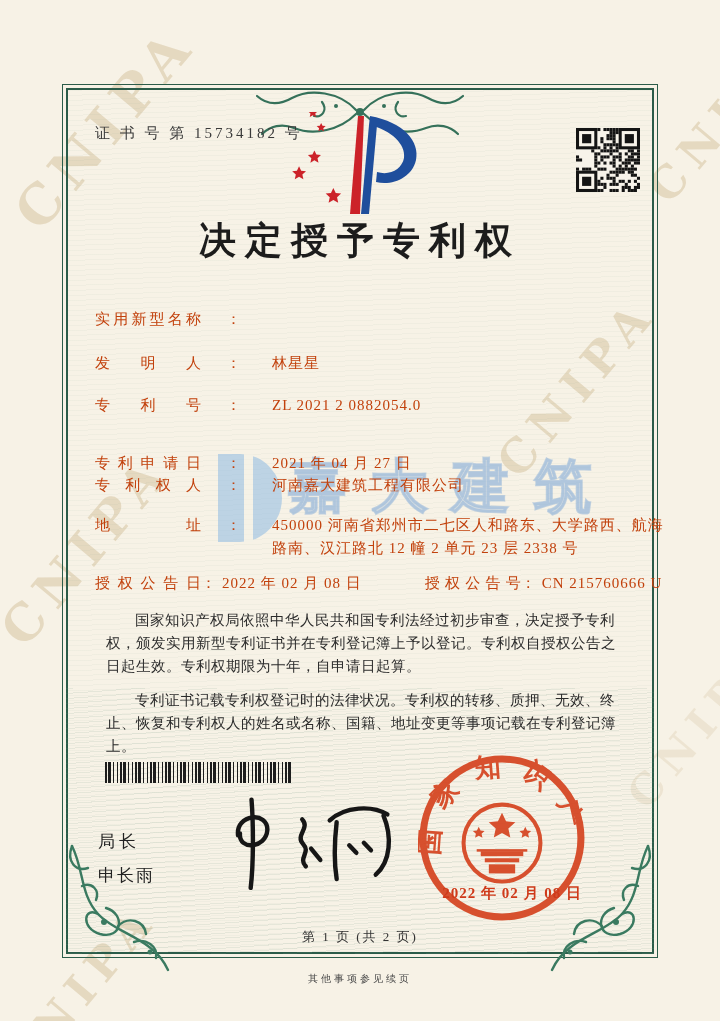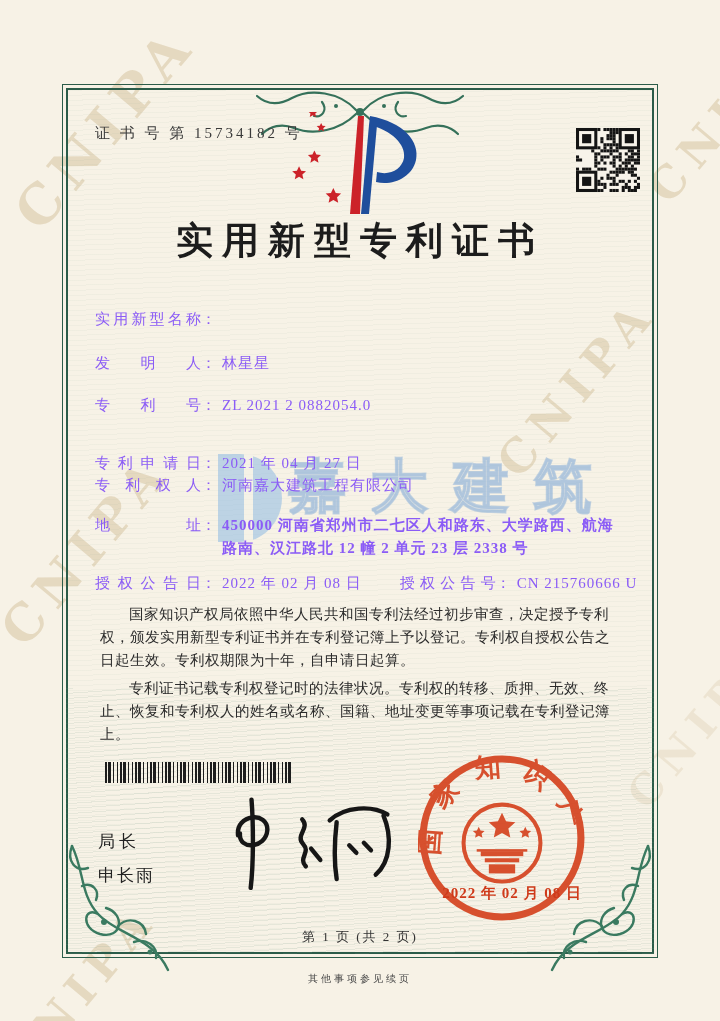--- a/index.html
+++ b/index.html
@@ -40,34 +40,34 @@
   }
   
   .cert-no{position:absolute;left:95px;top:124px;font-size:15px;letter-spacing:3px;color:#3a3a3a;}
   .logo{position:absolute;left:288px;top:112px;}
   .qr{position:absolute;left:576px;top:128px;width:64px;height:64px;}
   .title{
     position:absolute;left:62px;top:216px;width:596px;text-align:center;
     font-size:37px;font-weight:bold;letter-spacing:9px;color:#1c1c1c;
   }
   
-  .row{position:absolute;left:95px;display:flex;font-size:15px;color:#8b5cf6;line-height:23px;}
+  .row{position:absolute;left:95px;display:flex;font-size:15px;color:#c2410c;line-height:23px;gap:25px;}
   .row .label{width:106px;text-align:justify;text-align-last:justify;flex:none;letter-spacing:0;}
   .row .colon{flex:none;margin-right:6px;}
   .row .value{letter-spacing:1px;}
-  .row .value.addr{width:396px;font-weight:bold;}
+  .row .value.addr{width:396px;}
   .pair{display:flex;}
   .pair2{margin-left:38px;}
   .pair2 .label{width:96px;}
   
   .paras{
     position:absolute;left:95px;top:598px;width:532px;font-size:14.5px;
     line-height:23px;color:#2b2b2b;letter-spacing:.5px;
   }
-  .paras p{margin:5px;text-indent:2em;}
+  .paras p{margin:11px;text-indent:2em;}
   
   .barcode{
     position:absolute;left:105px;top:762px;width:186px;height:21px;
     background:repeating-linear-gradient(90deg,#1d1d1d 0 2px,transparent 2px 3px,#1d1d1d 3px 6px,transparent 6px 8px,#1d1d1d 8px 9px,transparent 9px 12px,#1d1d1d 12px 13px,transparent 13px 15px);
   }
   .director-title{position:absolute;left:98px;top:830px;font-size:17px;color:#222;letter-spacing:4px;}
   .director-name{position:absolute;left:98px;top:864px;font-size:17px;color:#222;letter-spacing:2px;text-align:right;}
   .signature{position:absolute;left:208px;top:792px;}
   .seal{position:absolute;left:418px;top:754px;}
   .seal-date{
@@ -306,21 +306,21 @@
       <rect x="33" y="60" width="3" height="3"></rect>
       <rect x="36" y="60" width="3" height="3"></rect>
       <rect x="39" y="60" width="3" height="3"></rect>
       <rect x="45" y="60" width="3" height="3"></rect>
       <rect x="51" y="60" width="3" height="3"></rect>
       <rect x="54" y="60" width="3" height="3"></rect>
       <rect x="57" y="60" width="3" height="3"></rect>
     </g>
 </svg>
 
-<div class="title">实用新型专利证书</div>
+<div class="title">决定授予专利权</div>
 
 <div class="row" style="top:308px;">
   <span class="label">实用新型名称</span>
     <span class="colon">：</span>
 </div>
 <div class="row" style="top:352px;">
   <span class="label">发明人</span>
     <span class="colon">：</span>
   <span class="value">林星星</span>
 </div>

